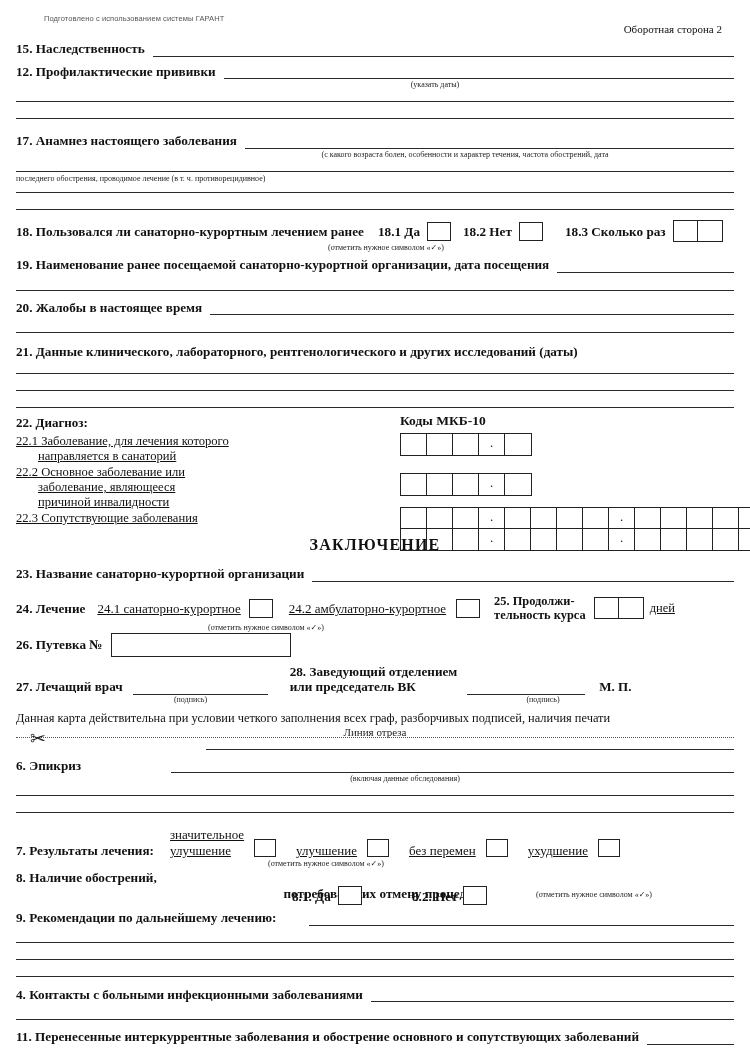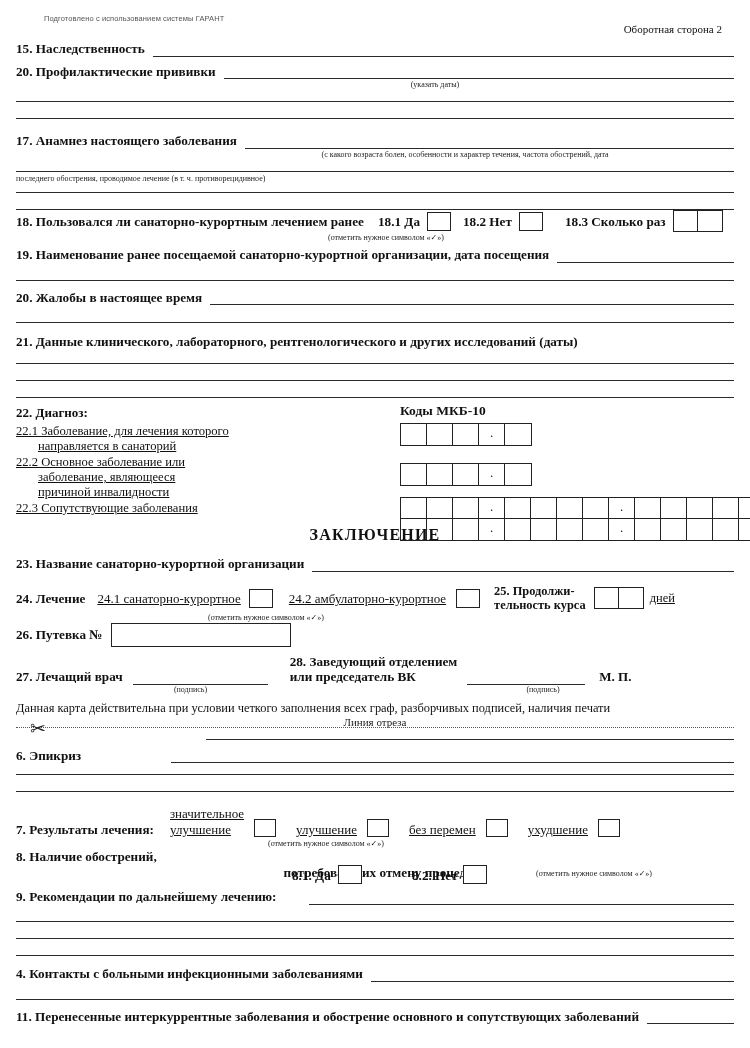--- a/index.html
+++ b/index.html
@@ -83,40 +83,40 @@
 
   <div class="garant">Подготовлено с использованием системы ГАРАНТ</div>
   <div class="side-label">Оборотная сторона 2</div>
 
   <div class="row" style="margin-top:6px;">
     <span class="lbl">15. Наследственность</span>
     <span class="fill"></span>
   </div>
 
   <div class="row" style="margin-top:7px;">
-    <span class="lbl">20. Профилактические прививки</span>
+    <span class="lbl">12. Профилактические прививки</span>
     <span class="fill"></span>
   </div>
   <div class="hint" style="margin-top:2px; margin-left:120px;">(указать даты)</div>
 
   <div class="fullline" style="margin-top:11px;"></div>
   <div class="fullline" style="margin-top:16px;"></div>
 
   <div class="row" style="margin-top:14px;">
     <span class="lbl">17. Анамнез настоящего заболевания</span>
     <span class="fill"></span>
   </div>
   <div class="hint" style="margin-top:2px; margin-left:180px;">(с какого возраста болен, особенности и характер течения, частота обострений, дата</div>
 
   <div class="fullline" style="margin-top:12px;"></div>
   <div class="hint-left" style="margin-top:2px;">последнего обострения, проводимое лечение (в т. ч. противорецидивное)</div>
   <div class="fullline" style="margin-top:9px;"></div>
   <div class="fullline" style="margin-top:16px;"></div>
 
-  <div class="row" style="align-items:center;text-align:center;">
+  <div class="row" style="margin-top:10px; align-items:center;text-align:center;">
     <span class="lbl">18. Пользовался ли санаторно-курортным лечением ранее</span>
     <span class="lbl" style="margin-left:14px;">18.1 Да</span>
     <span class="box cb" style="margin-left:7px;"></span>
     <span class="lbl" style="margin-left:12px;">18.2 Нет</span>
     <span class="box cb" style="margin-left:7px;"></span>
     <span class="lbl" style="margin-left:22px;">18.3 Сколько раз</span>
     <span class="pairbox" style="margin-left:7px;">
       <span class="c"></span>
       <span class="c"></span>
     </span>
@@ -257,20 +257,21 @@
     <div class="hint" style="font-size:11px; position:absolute; left:0; right:0; top:-2px;">Линия отреза</div>
     <div class="cutline" style="position:absolute; top:9px; left:0; right:0;"></div>
     <div class="scissors" style="position:absolute; left:14px; top:1px;">✂</div>
   </div>
 
   <div class="fullline" style="margin-top:5px; margin-left:190px; width:calc(100% - 190px);"></div>
   <div class="row" style="margin-top:8px;">
     <span class="lbl">6. Эпикриз</span>
     <span class="fill" style="margin-left:90px;"></span>
   </div>
+  <div class="hint" style="margin-top:2px; margin-left:60px;">(включая данные обследования)</div>
 
   <div class="fullline" style="margin-top:11px;"></div>
   <div class="fullline" style="margin-top:16px;"></div>
 
   <div class="row" style="margin-top:14px; align-items:flex-end;">
     <span class="lbl">7. Результаты лечения:</span>
     <span style="margin-left:16px; line-height:1.14;">
       <span class="lbl-n" style="display:block; font-size:13px;">значительное</span>
       <span class="lbl-n" style="display:block; font-size:13px;">улучшение</span>
     </span>

